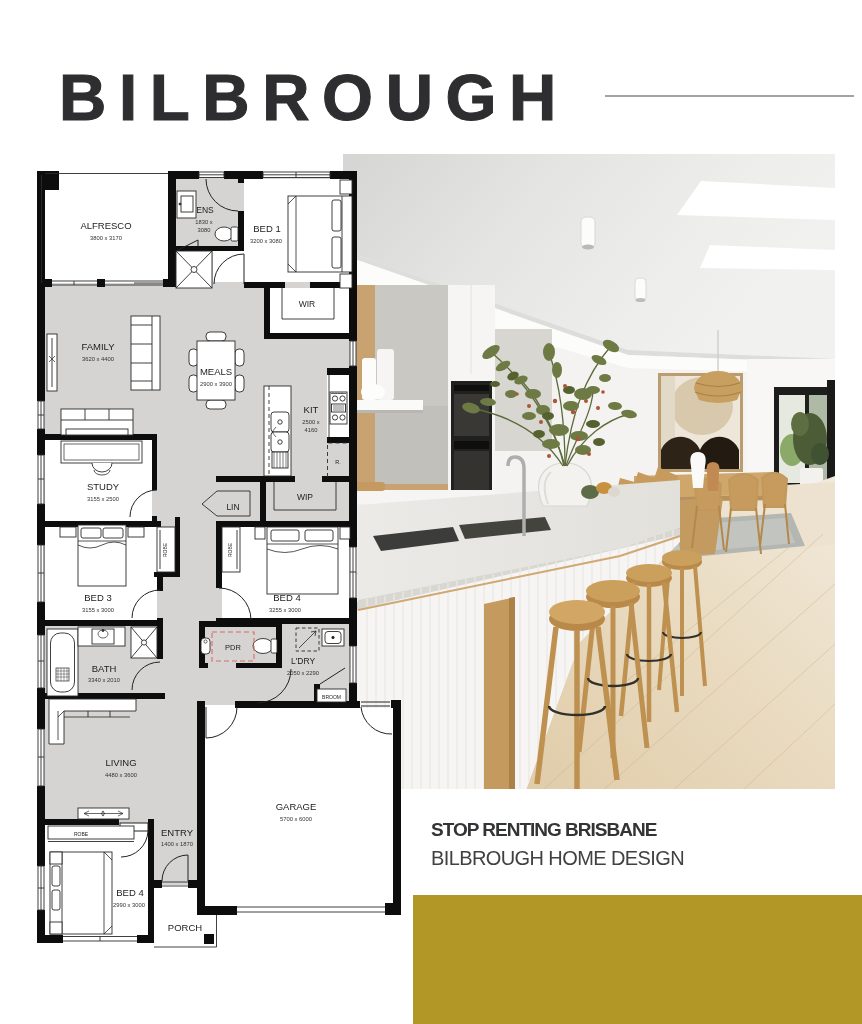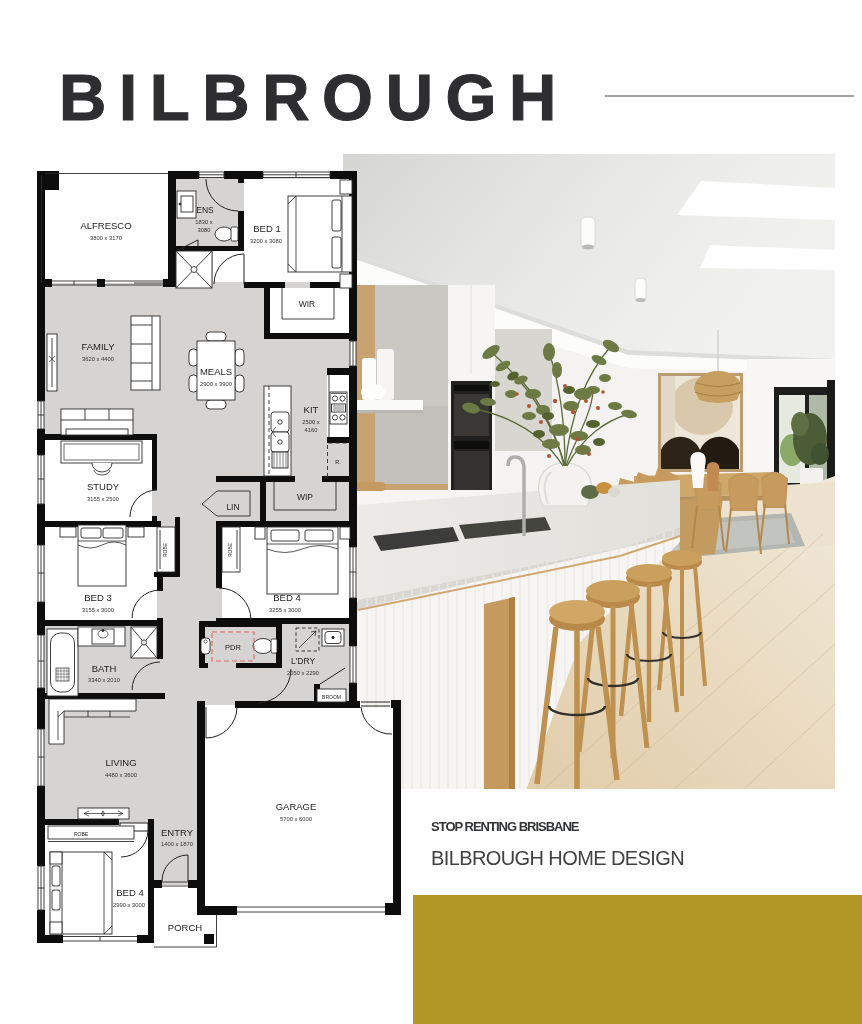--- a/index.html
+++ b/index.html
@@ -1,20 +1,20 @@
 <!DOCTYPE html>
 <html><head>
 <meta charset="utf-8">
 <style>
 html,body{margin:0;padding:0;background:#fff;}
 #page{position:relative;width:862px;height:1024px;overflow:hidden;background:#fff;font-family:"Liberation Sans",sans-serif;}
 .abs{position:absolute;}
 #title{left:59px;top:65px;font-size:65.5px;font-weight:800;color:#2e2e30;letter-spacing:12.6px;line-height:1;-webkit-text-stroke:1.1px #2e2e30;}
 #rule{left:605px;top:95px;width:249px;height:2px;background:#a3a3a3;}
-#cap1{left:431px;top:819px;font-size:13px;font-weight:700;color:#333436;letter-spacing:-1px;}
+#cap1{left:431px;top:819px;font-size:19px;font-weight:700;color:#333436;letter-spacing:-1px;}
 #cap2{left:431px;top:847px;font-size:20px;font-weight:400;color:#414141;letter-spacing:-0.6px;}
 #gold{left:413px;top:895px;width:449px;height:129px;background:#b29727;}
 </style>
 </head>
 <body>
 <div id="page">
 
 <svg class="abs" style="left:343px;top:154px" width="492" height="635" viewBox="0 0 492 635">
 <defs>
 <linearGradient id="ceil" x1="0" y1="0" x2="1" y2="0.35">

